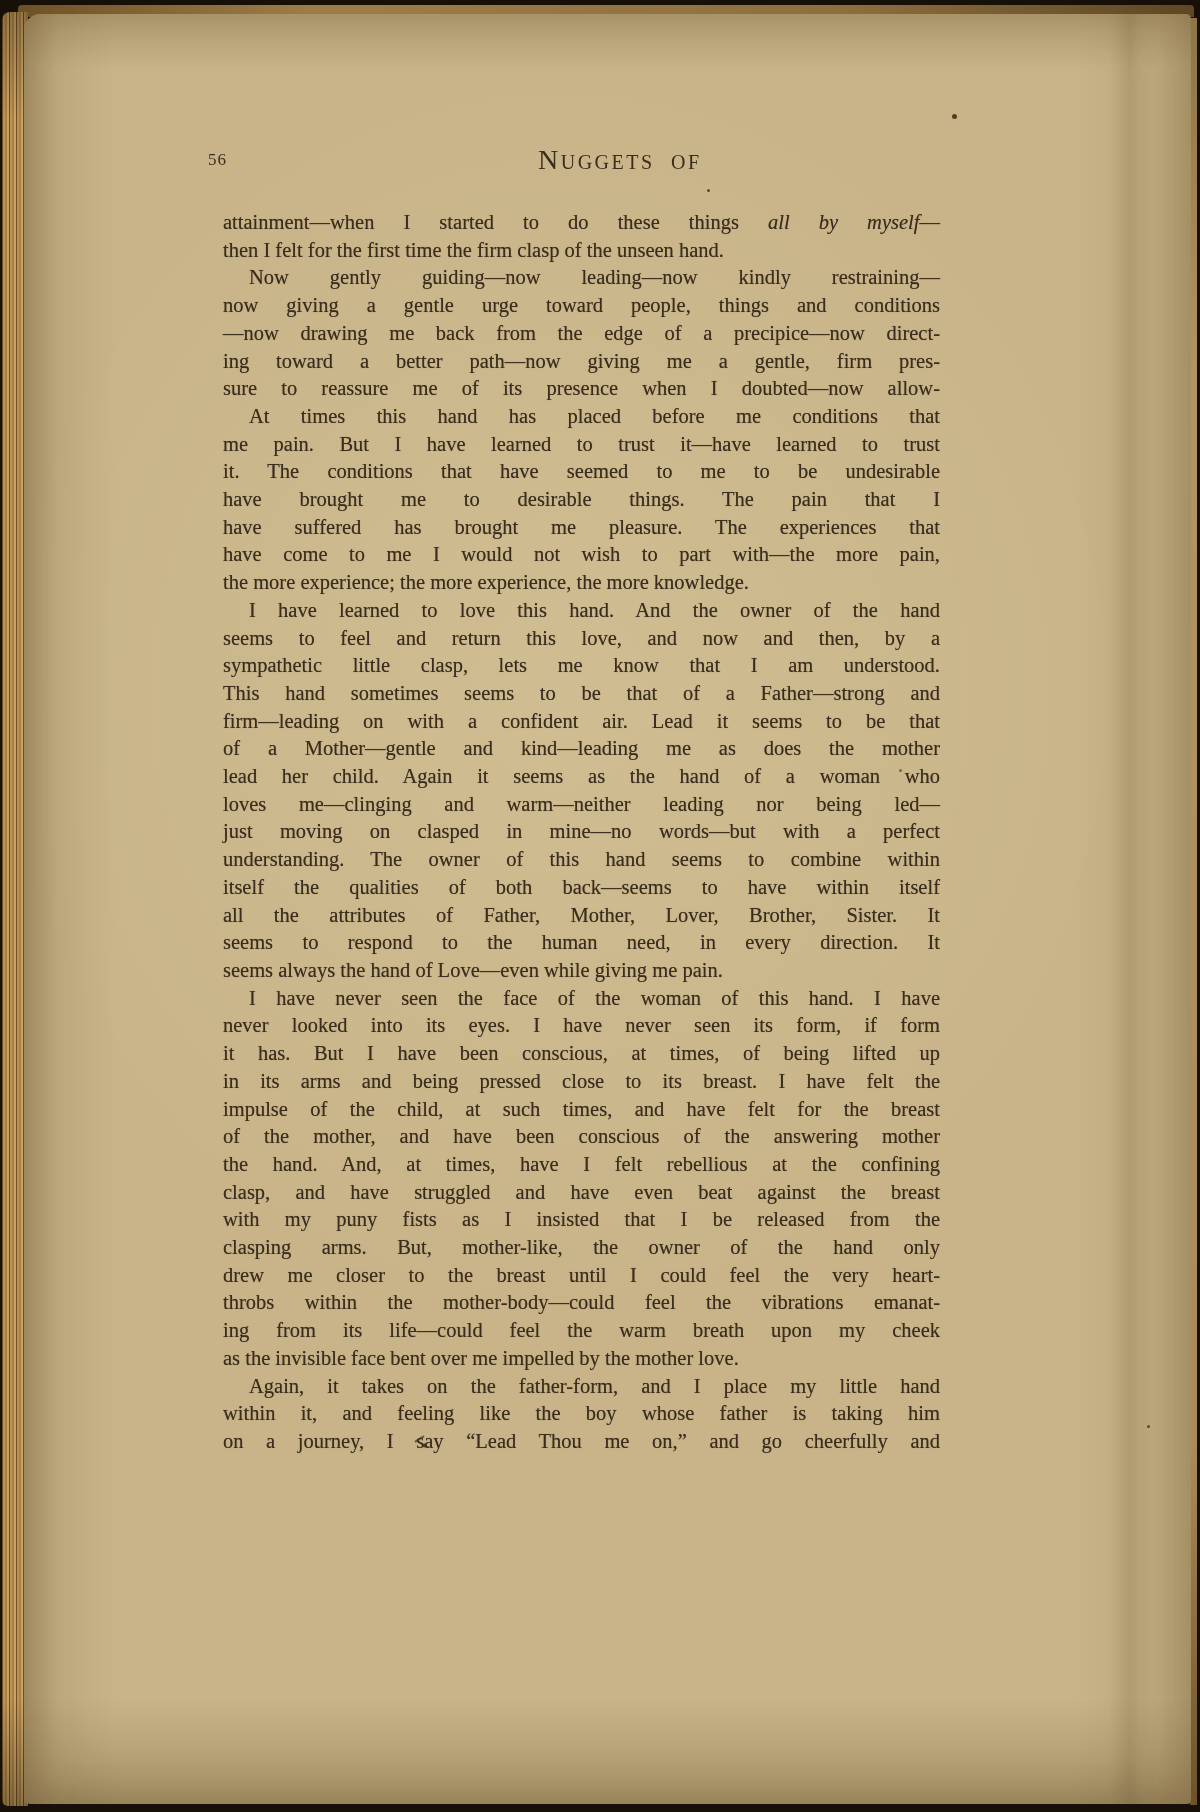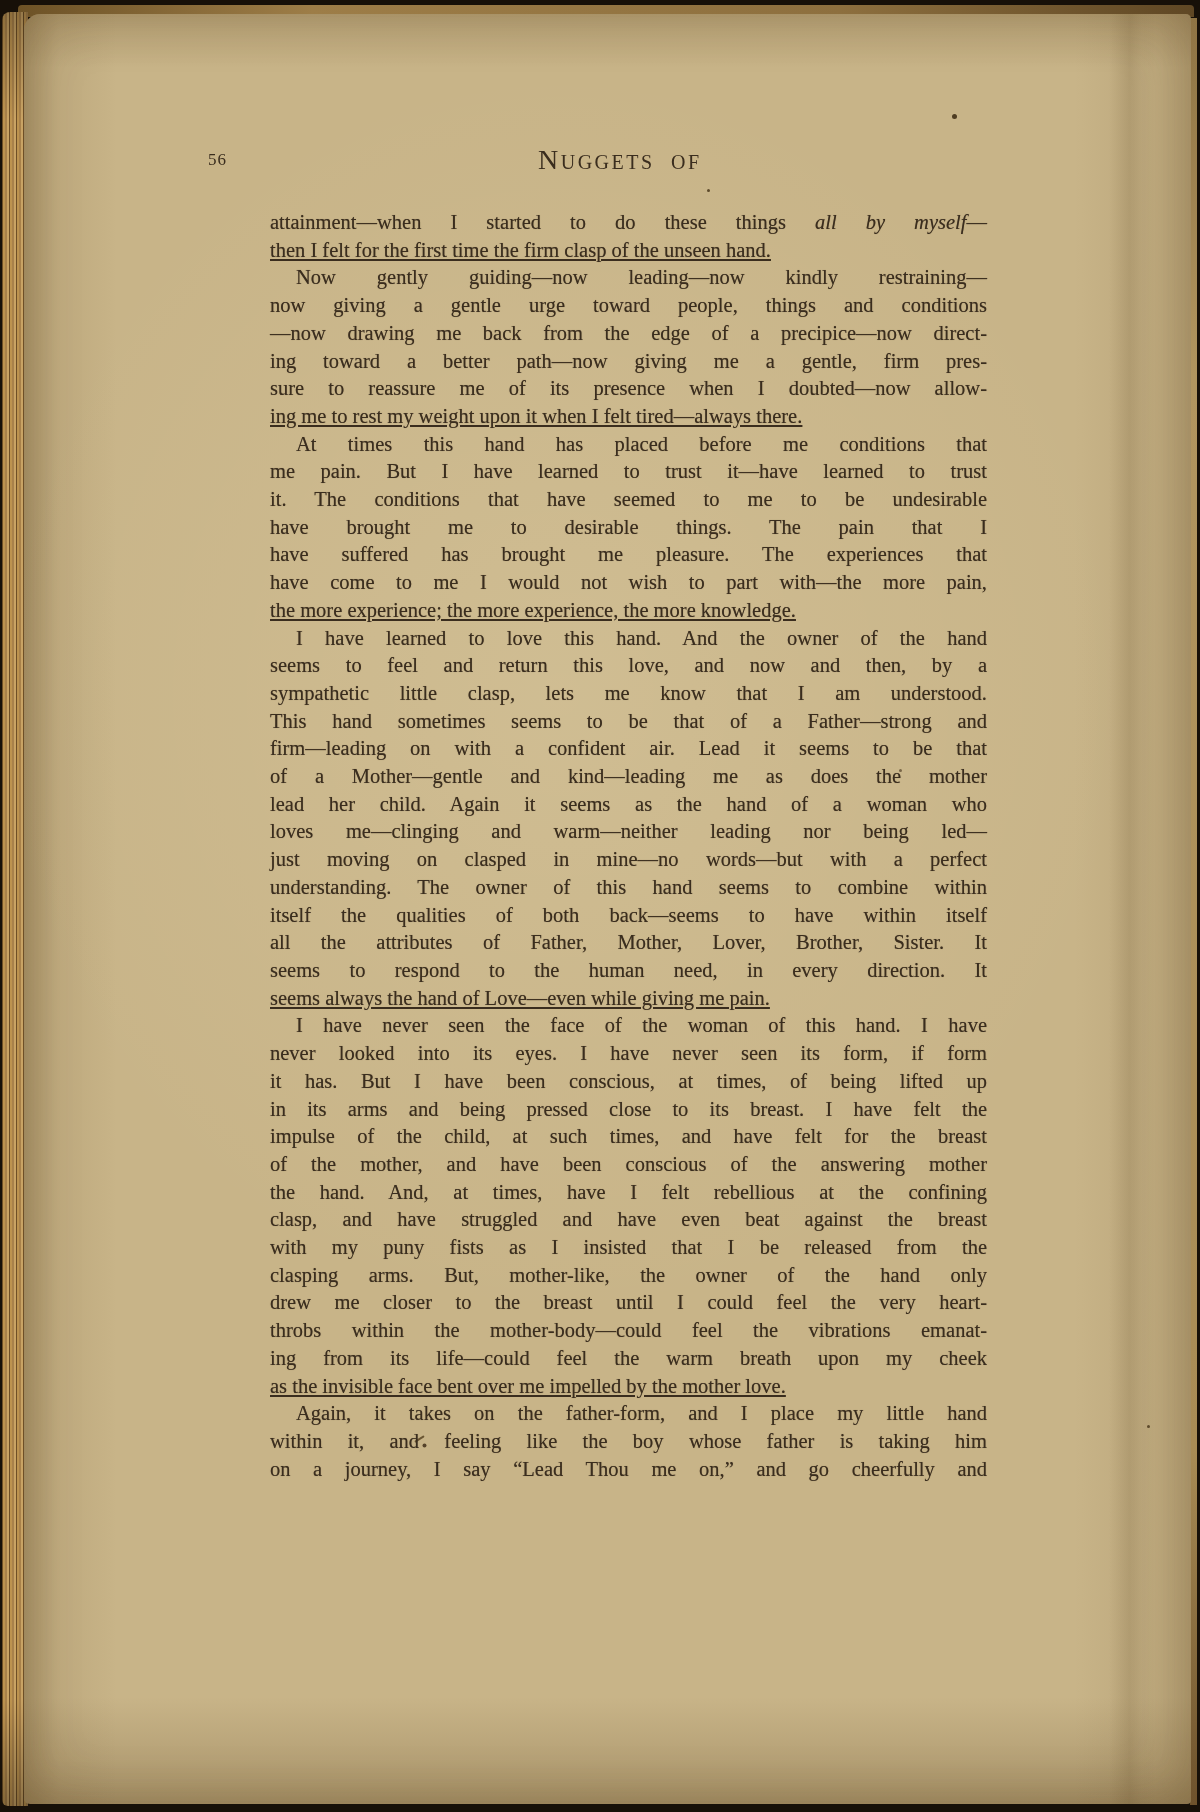--- a/index.html
+++ b/index.html
@@ -48,24 +48,23 @@
     font-size:17px;letter-spacing:1px;
   }
   .running-header{
     position:absolute;left:514px;top:130px;
     font-variant:small-caps;font-size:28px;letter-spacing:2.5px;word-spacing:7px;font-family:Liberation Serif, serif;
   }
   .body-text{
     position:absolute;left:199px;top:195px;width:717px;
     font-size:20.5px;line-height:27.7px;
     text-shadow:0 0 .7px rgba(58,45,30,.55);
-    margin-left:47px;
   }
   .line{text-align:justify;text-align-last:justify;}
-  .line.last{text-align-last:left;text-decoration:underline;}
+  .line.last{text-align-last:left;}
   .line.indent{text-indent:26px;}
   .em{font-style:italic;}
   
   .specks{
     position:absolute;left:0;top:0;width:3px;height:3px;border-radius:50%;background:transparent;
     box-shadow:
       929px 101px 0 1px #4f3d22,
       683px 175px 0 0 #5d4a2b,
       399px 1430px 0 0.5px #56432a,
       1123px 1411px 0 0 #5d4a2b,
@@ -93,21 +92,20 @@
         <div class="para">
           <div class="line"><span>attainment—when I started to do these things </span><span class="em">all by myself</span><span>—</span></div>
           <div class="line last"><span>then I felt for the first time the firm clasp of the unseen hand.</span></div>
         </div>
         <div class="para">
           <div class="line indent"><span>Now gently guiding—now leading—now kindly restraining—</span></div>
           <div class="line"><span>now giving a gentle urge toward people, things and conditions</span></div>
           <div class="line"><span>—now drawing me back from the edge of a precipice—now direct-</span></div>
           <div class="line"><span>ing toward a better path—now giving me a gentle, firm pres-</span></div>
           <div class="line"><span>sure to reassure me of its presence when I doubted—now allow-</span></div>
-          <div class="line last"><span>ing me to rest my weight upon it when I felt tired—always there.</span></div>
         </div>
         <div class="para">
           <div class="line indent"><span>At times this hand has placed before me conditions that</span></div>
           <div class="line"><span>me pain.  But I have learned to trust it—have learned to trust</span></div>
           <div class="line"><span>it.  The conditions that have seemed to me to be undesirable</span></div>
           <div class="line"><span>have brought me to desirable things.  The pain that I</span></div>
           <div class="line"><span>have suffered has brought me pleasure.  The experiences that</span></div>
           <div class="line"><span>have come to me I would not wish to part with—the more pain,</span></div>
           <div class="line last"><span>the more experience; the more experience, the more knowledge.</span></div>
         </div>

